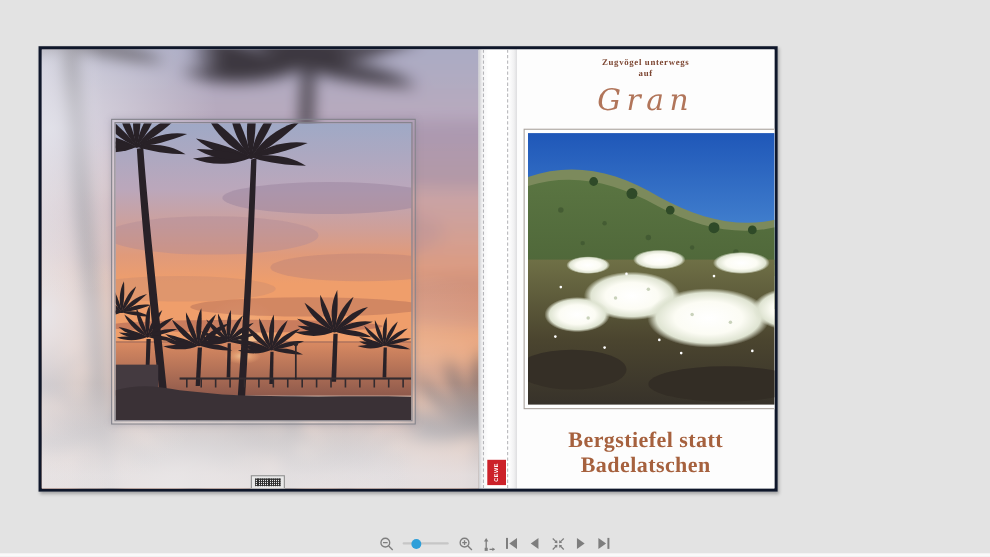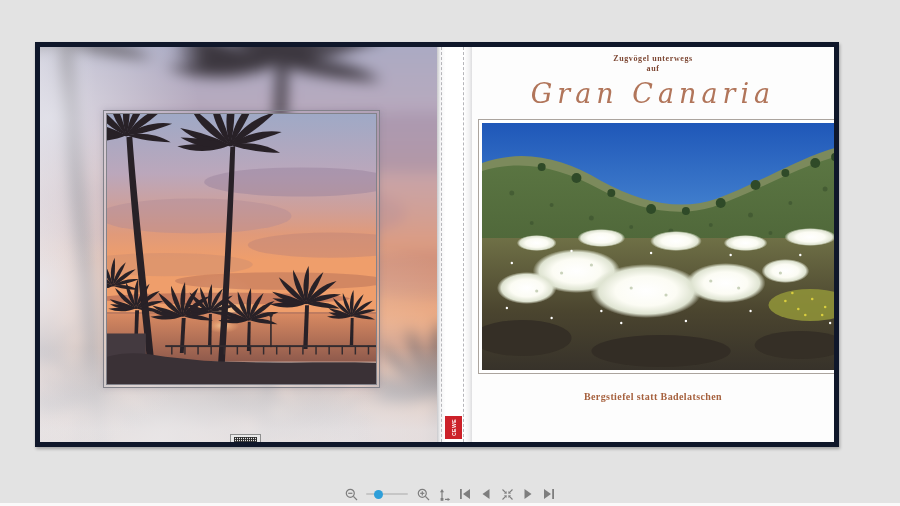--- a/index.html
+++ b/index.html
@@ -1,21 +1,21 @@
 <!DOCTYPE html>
 <html style="--bg: #e3e3e3; --accent-blue: #2e9fd9; --title-copper: #b1755a; --caption-brown: #a6613e; --cewe-red: #cc2129; --icon-gray: #7e7e7e;"><head>
 <meta charset="utf-8">
 <style>
   html,body{margin:0;padding:0;}
   body{width:900px;height:506px;background:var(--bg,#e3e3e3);font-family:"Liberation Sans",sans-serif;overflow:hidden;}
   .app{position:relative;width:900px;height:506px;}
 
   
-  .spread{position:absolute;left:35px;top:42px;width:804px;height:405px;display:flex;
-          border:5px solid #0f172a;box-shadow:1px 2px 3px rgba(0,0,0,.28);background:#fff;box-sizing:border-box;}
+  .spread{position:absolute;left:35px;top:42px;width:672px;height:405px;display:flex;
+          border:3px solid #0f172a;box-shadow:1px 2px 3px rgba(0,0,0,.28);background:#fff;box-sizing:border-box;}
   .page{position:relative;height:100%;overflow:hidden;}
   .back-cover{width:397px;}
   .spine{width:35px;background:linear-gradient(to right,#c9c9cc 0,#f4f4f5 10%,#ffffff 25%,#ffffff 78%,#f1f1f2 92%,#dedee0 100%);}
   .front-cover{flex:1;background:#fdfdfd;}
 
   
   .bc-base{position:absolute;inset:0;background:linear-gradient(to bottom,#b4bccf 0%,#c3b2c0 32%,#d8a495 55%,#dda285 68%,#d4b4a6 80%,#ded8d8 92%,#e3dfdf 100%);}
   .bc-blur{position:absolute;left:-22px;top:-48px;width:565px;height:568px;filter:blur(7px);opacity:.85;}
   .bc-fog{position:absolute;inset:0;background:
       radial-gradient(circle at 2% 18%, rgba(228,229,236,.85), rgba(228,229,236,0) 30%),
@@ -43,21 +43,21 @@
 
   
   .cover-head{position:absolute;top:7px;left:0;right:0;text-align:center;}
   .kicker{font-family:"Liberation Serif",serif;font-weight:bold;font-size:8px;letter-spacing:.6px;color:#7d4733;line-height:10px;}
   .cover-title{margin-top:1px;font-family:"DejaVu Serif",serif;font-style:italic;font-weight:400;font-size:27px;
                letter-spacing:5px;color:var(--title-copper,#b1755a);line-height:38px;}
   .fc-photo{position:absolute;left:6px;top:72px;width:382px;height:255px;box-sizing:border-box;
             border:1px solid #aba49e;padding:3px;background:#fff;}
   .fc-photo svg{display:block;width:100%;height:100%;}
   .fc-caption{position:absolute;top:344px;left:0;right:0;text-align:center;
-              font-family:"Liberation Serif",serif;font-weight:bold;font-size:10px;letter-spacing:.4px;
+              font-family:"Liberation Serif",serif;font-weight:bold;font-size:20px;letter-spacing:.4px;
               color:var(--caption-brown,#a6613e);}
 
   
   .toolbar{position:absolute;left:0;right:0;top:485px;height:18px;display:flex;justify-content:center;align-items:center;gap:7px;}
   .tb-btn{width:14px;height:14px;display:flex;align-items:center;justify-content:center;cursor:pointer;}
   .tb-btn svg{display:block;}
   .zoom-slider{position:relative;width:42px;height:14px;margin:0 1px;cursor:pointer;}
   .zoom-slider .track{position:absolute;left:0;right:0;top:6px;height:2px;background:#c6c6c6;border-radius:1px;}
   .zoom-slider .thumb{position:absolute;top:3px;width:9px;height:9px;border-radius:50%;background:var(--accent-blue,#2e9fd9);}
   .bottom-strip{position:absolute;left:0;right:0;bottom:0;height:3px;background:#fafafa;}

